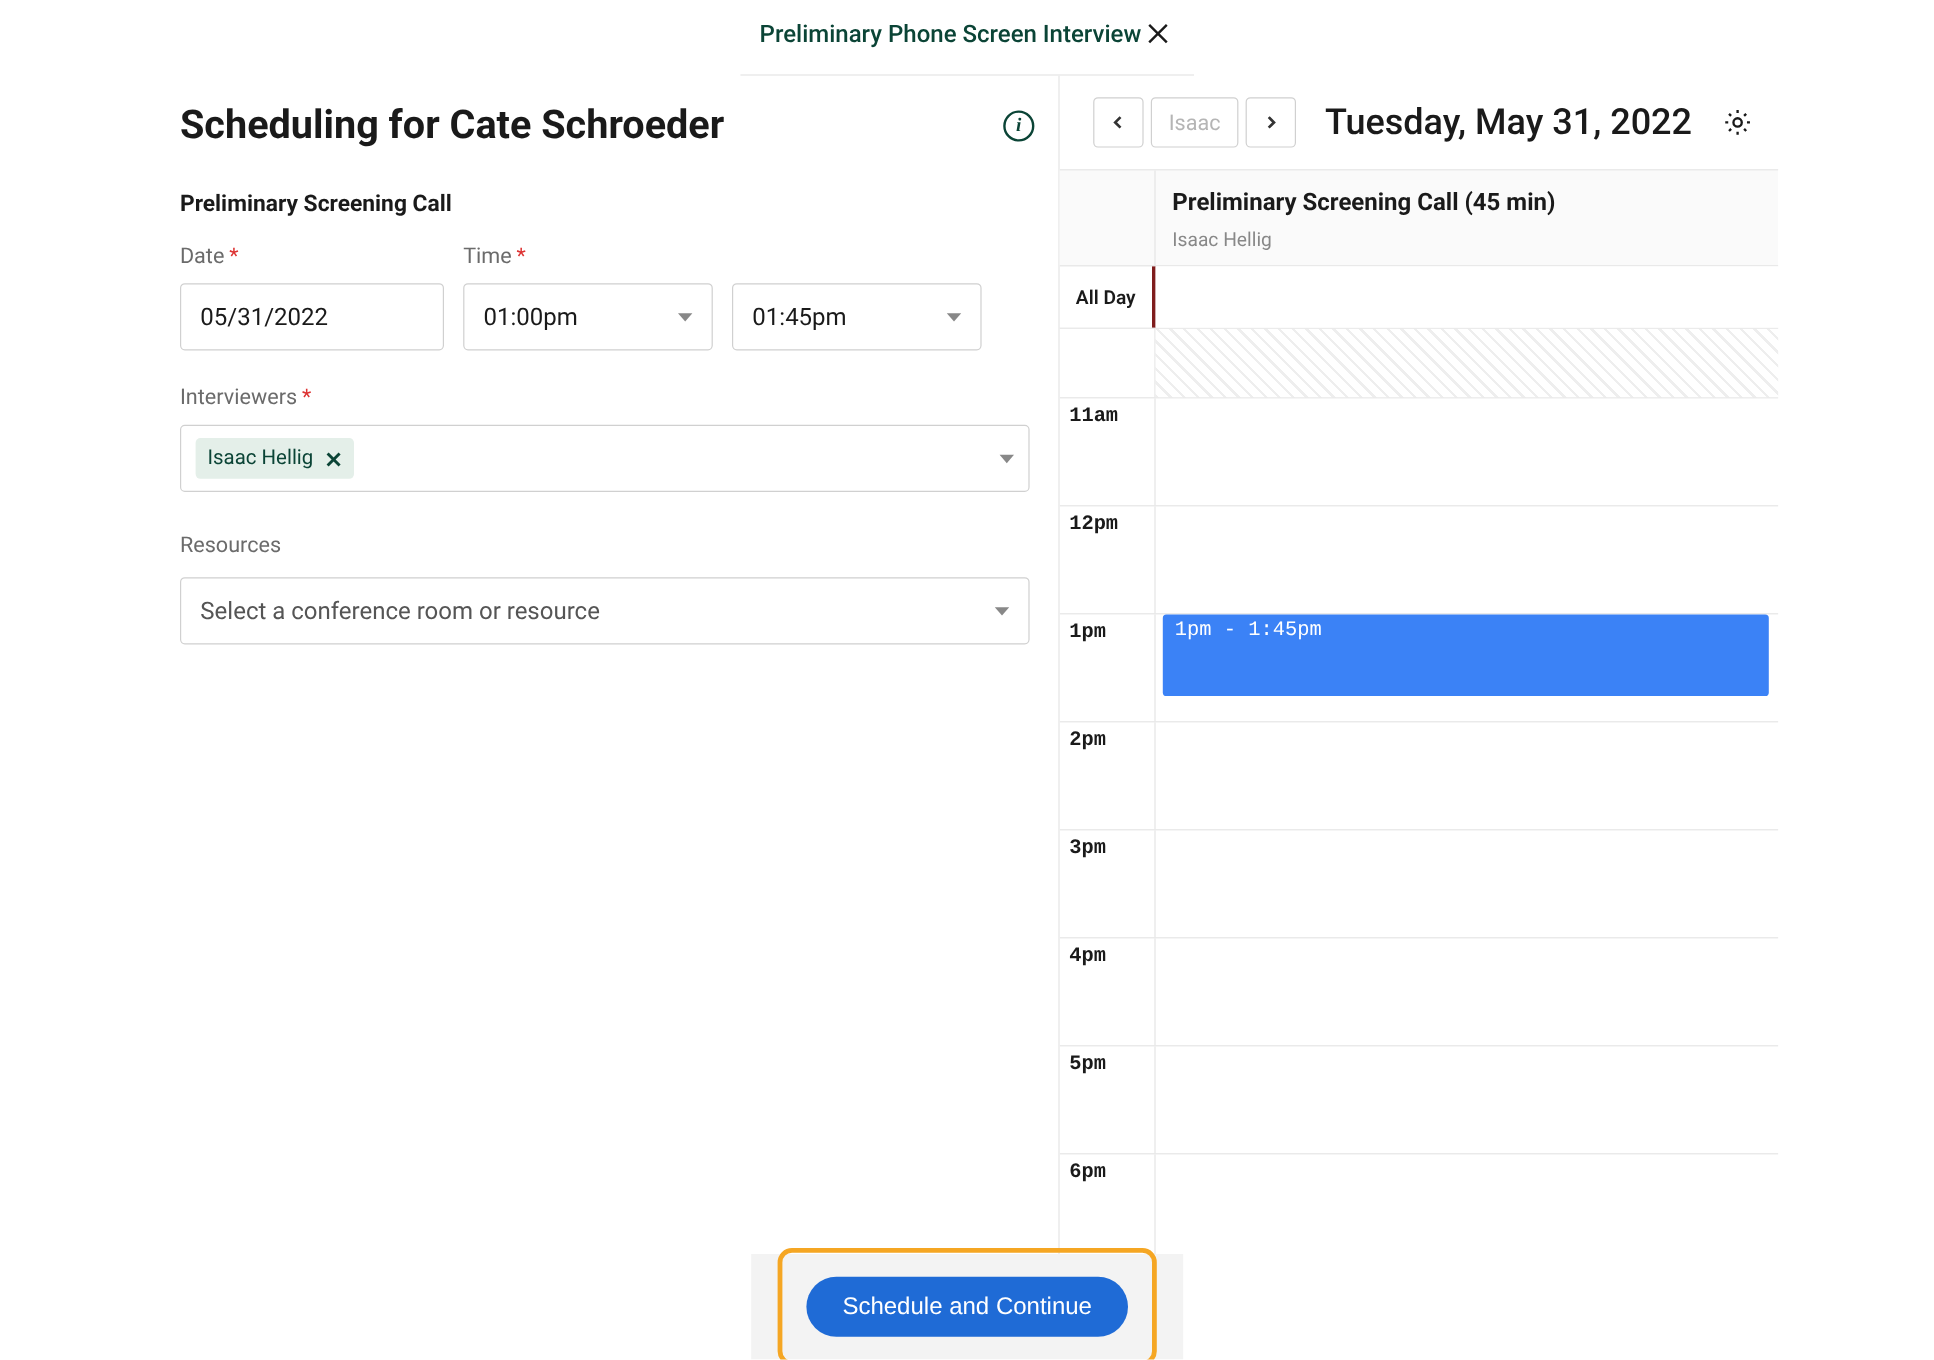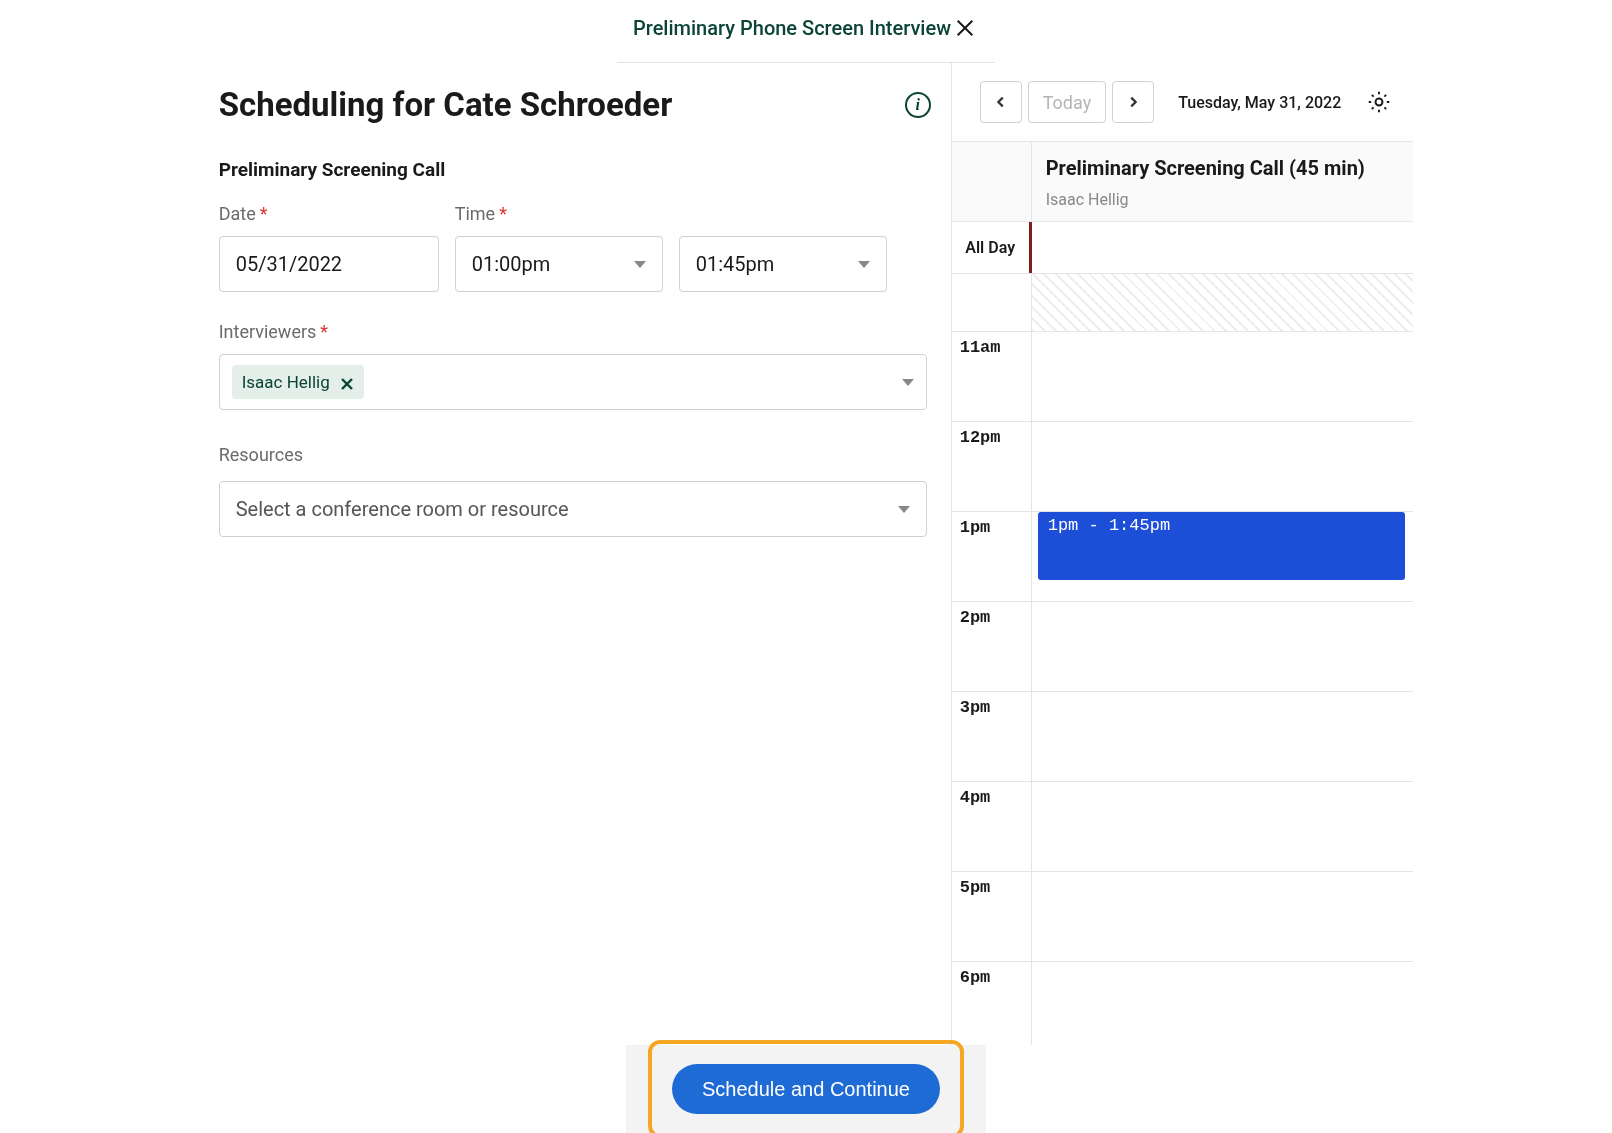--- a/index.html
+++ b/index.html
@@ -36,39 +36,39 @@
   .chip-x svg { width:14px; height:14px; stroke:#0b4436; stroke-width:2.4; }
   .resources-block .field-label { margin-bottom:16px; }
   .resources-dd { width:708px; color:#555; }
   
   .cal-toolbar { display:flex; align-items:center; padding:18px 20px 18px 28px; gap:24px; }
   .nav-btn, .today-btn { height:42px; border:1px solid #d0d0d0; border-radius:4px; background:#fff; display:flex; align-items:center; justify-content:center; cursor:pointer; }
   .nav-btn { width:42px; }
   .today-btn { padding:0 14px; font-size:18px; color:#b5b5b5; cursor:default; }
   .nav-group { display:flex; gap:6px; }
   .nav-btn svg { width:14px; height:14px; stroke:#333; stroke-width:2.6; fill:none; }
-  .cal-date { font-size:16px; font-weight:500; }
+  .cal-date { font-size:30px; font-weight:500; }
   .gear { margin-left:auto; width:28px; height:28px; cursor:pointer; display:flex; align-items:center; justify-content:center; }
   .gear svg { width:26px; height:26px; stroke:#1a1a1a; stroke-width:1.8; fill:none; }
   .cal-header-row { display:flex; border-top:1px solid #e5e5e5; border-bottom:1px solid #e5e5e5; background:#fafafa; }
   .time-col-head { width:80px; border-right:1px solid #e5e5e5; }
   .event-col-head { flex:1; padding:14px 14px 12px 14px; }
   .event-title { font-size:20px; font-weight:700; }
   .event-sub { font-size:16px; color:#888; margin-top:10px; }
   .allday-row { display:flex; border-bottom:1px solid #e5e5e5; height:52px; }
   .allday-label { width:80px; border-right:3px solid #7f1d1d; display:flex; align-items:center; justify-content:center; font-size:16px; font-weight:600; }
   .allday-cell { flex:1; background:#fff; }
   .cal-grid { flex:1; display:flex; overflow:hidden; position:relative; }
   .hour-row { height:90px; border-bottom:1px solid #e5e5e5; display:flex; }
   .hour-label { width:80px; padding:6px 8px 0 8px; font-size:17px; font-weight:700; border-right:1px solid #e5e5e5; }
   .hour-cell { flex:1; }
   .partial-row { height:58px; border-bottom:1px solid #e5e5e5; display:flex; }
   .partial-label { width:80px; border-right:1px solid #e5e5e5; }
   .hatch { background-image: repeating-linear-gradient(45deg, #eee 0, #eee 2px, #fff 2px, #fff 8px); }
-  .event-block { position:absolute; left:6px; right:8px; top:238px; height:68px; background:#1d4ed8; border-radius:3px; color:#fff; padding:4px 10px; font-size:17px; font-weight:500; cursor:pointer; }
+  .event-block { position:absolute; left:6px; right:8px; top:238px; height:68px; background:#3b82f6; border-radius:3px; color:#fff; padding:4px 10px; font-size:17px; font-weight:500; cursor:pointer; }
   
   .modal-footer { height:88px; background:#f3f3f3; display:flex; align-items:center; justify-content:flex-end; padding:0 22px; }
   .primary-btn-wrap { border:4px solid #f5a623; border-radius:12px; padding:20px; }
   .primary-btn { background:#1f6bd6; color:#fff; border:none; border-radius:26px; height:50px; padding:0 30px; font-size:20px; font-weight:500; cursor:pointer; }
 </style>
 </head>
 <body>
 
 <div class="modal">
 
@@ -140,21 +140,21 @@
     </div>
 
     <div class="right-pane">
       <div class="cal-toolbar">
         <div class="nav-group">
           <div class="nav-btn">
             <svg viewBox="0 0 16 16">
                 <polyline points="10,3 5,8 10,13"></polyline>
               </svg>
           </div>
-          <div class="today-btn">Today</div>
+          <div class="today-btn">Isaac</div>
           <div class="nav-btn">
             <svg viewBox="0 0 16 16">
                 <polyline points="6,3 11,8 6,13"></polyline>
               </svg>
           </div>
         </div>
         <div class="cal-date">Tuesday, May 31, 2022</div>
         <div class="gear">
           <svg viewBox="0 0 24 24">
               <circle cx="12" cy="12" r="3.2"></circle>

